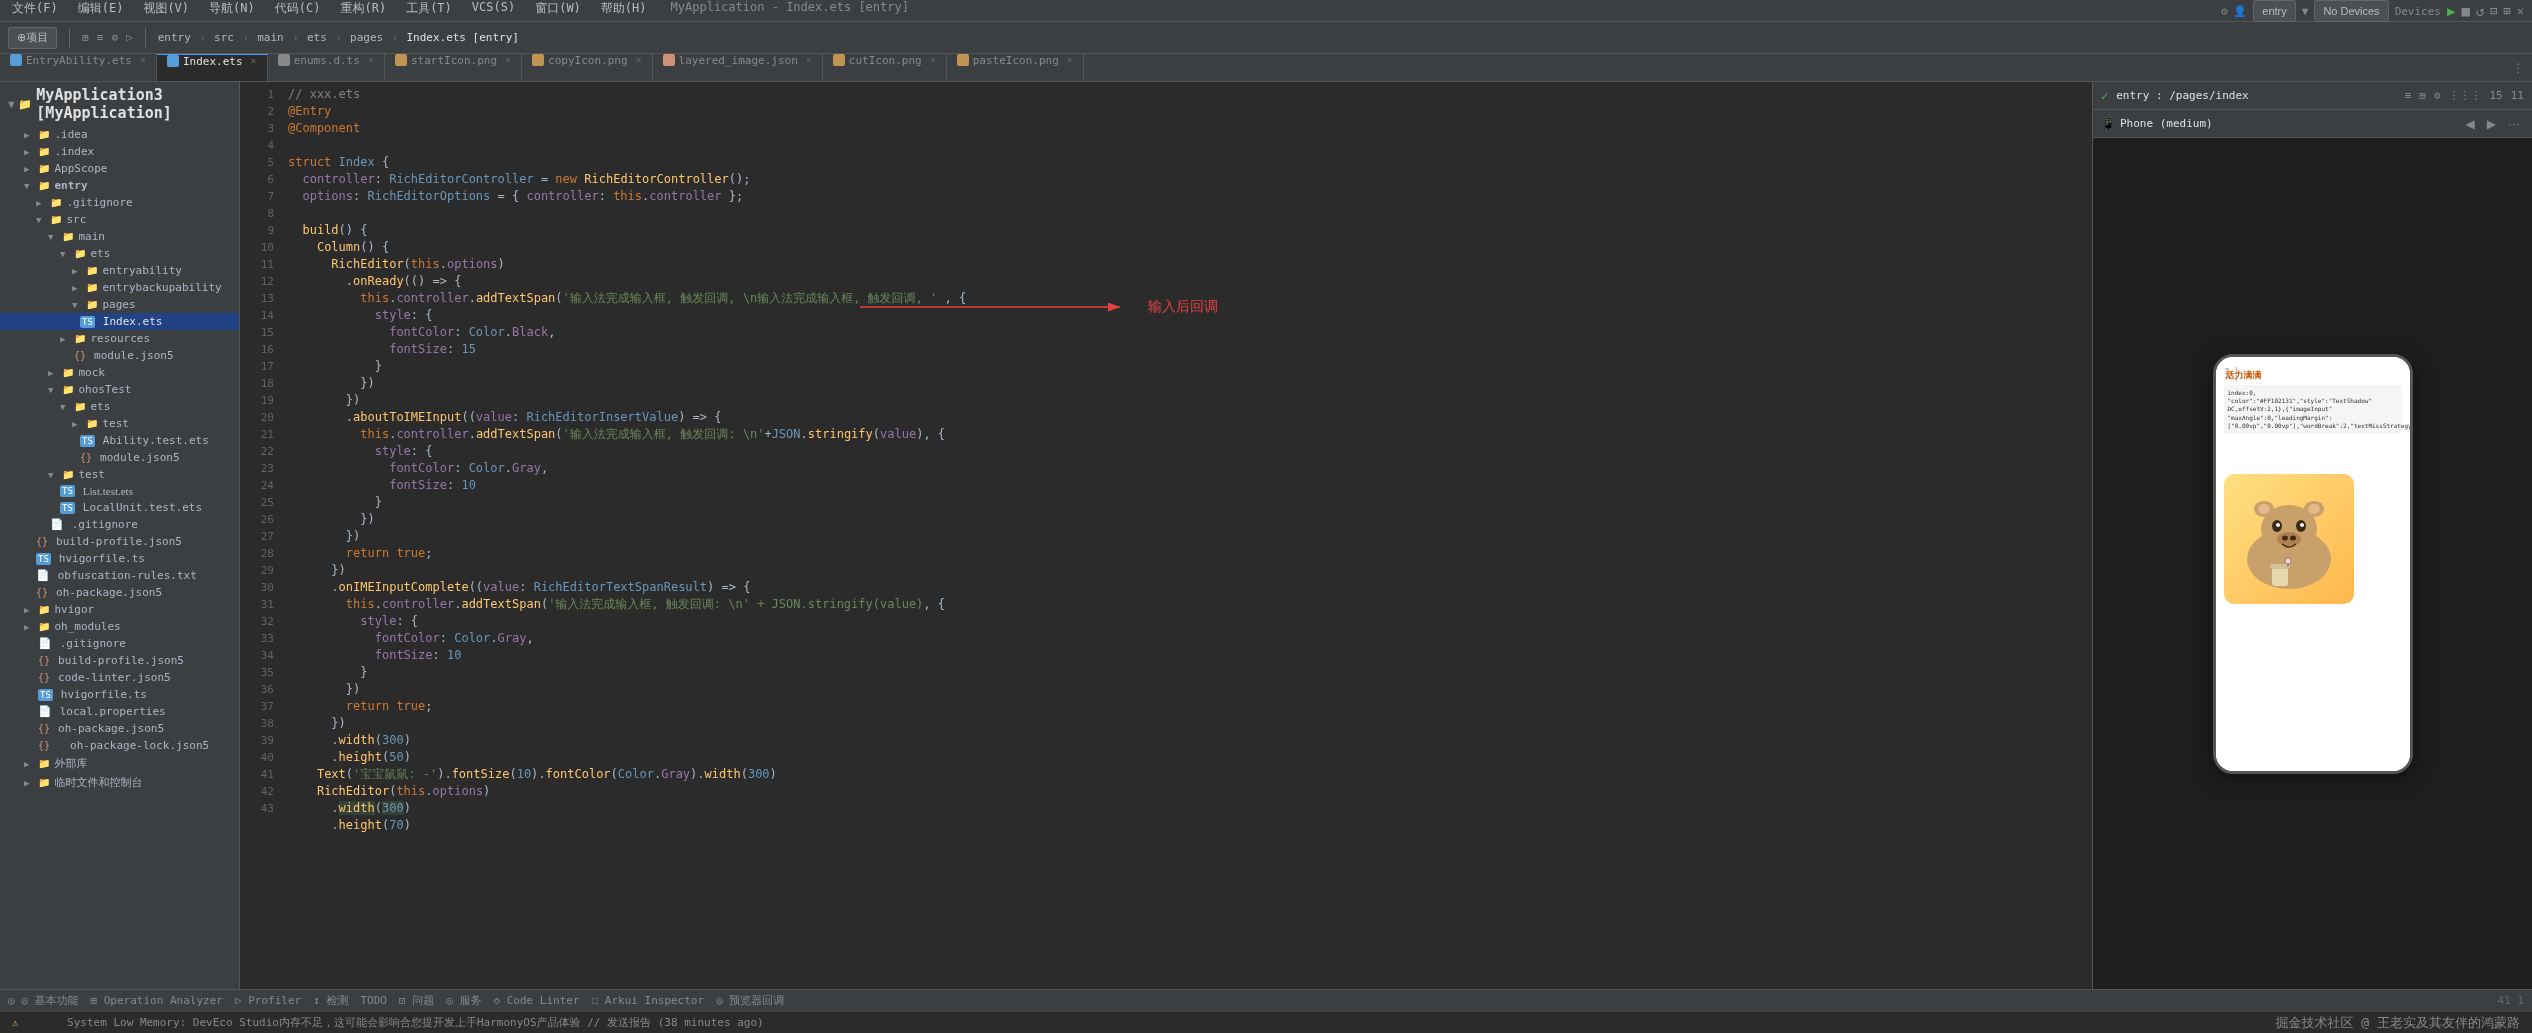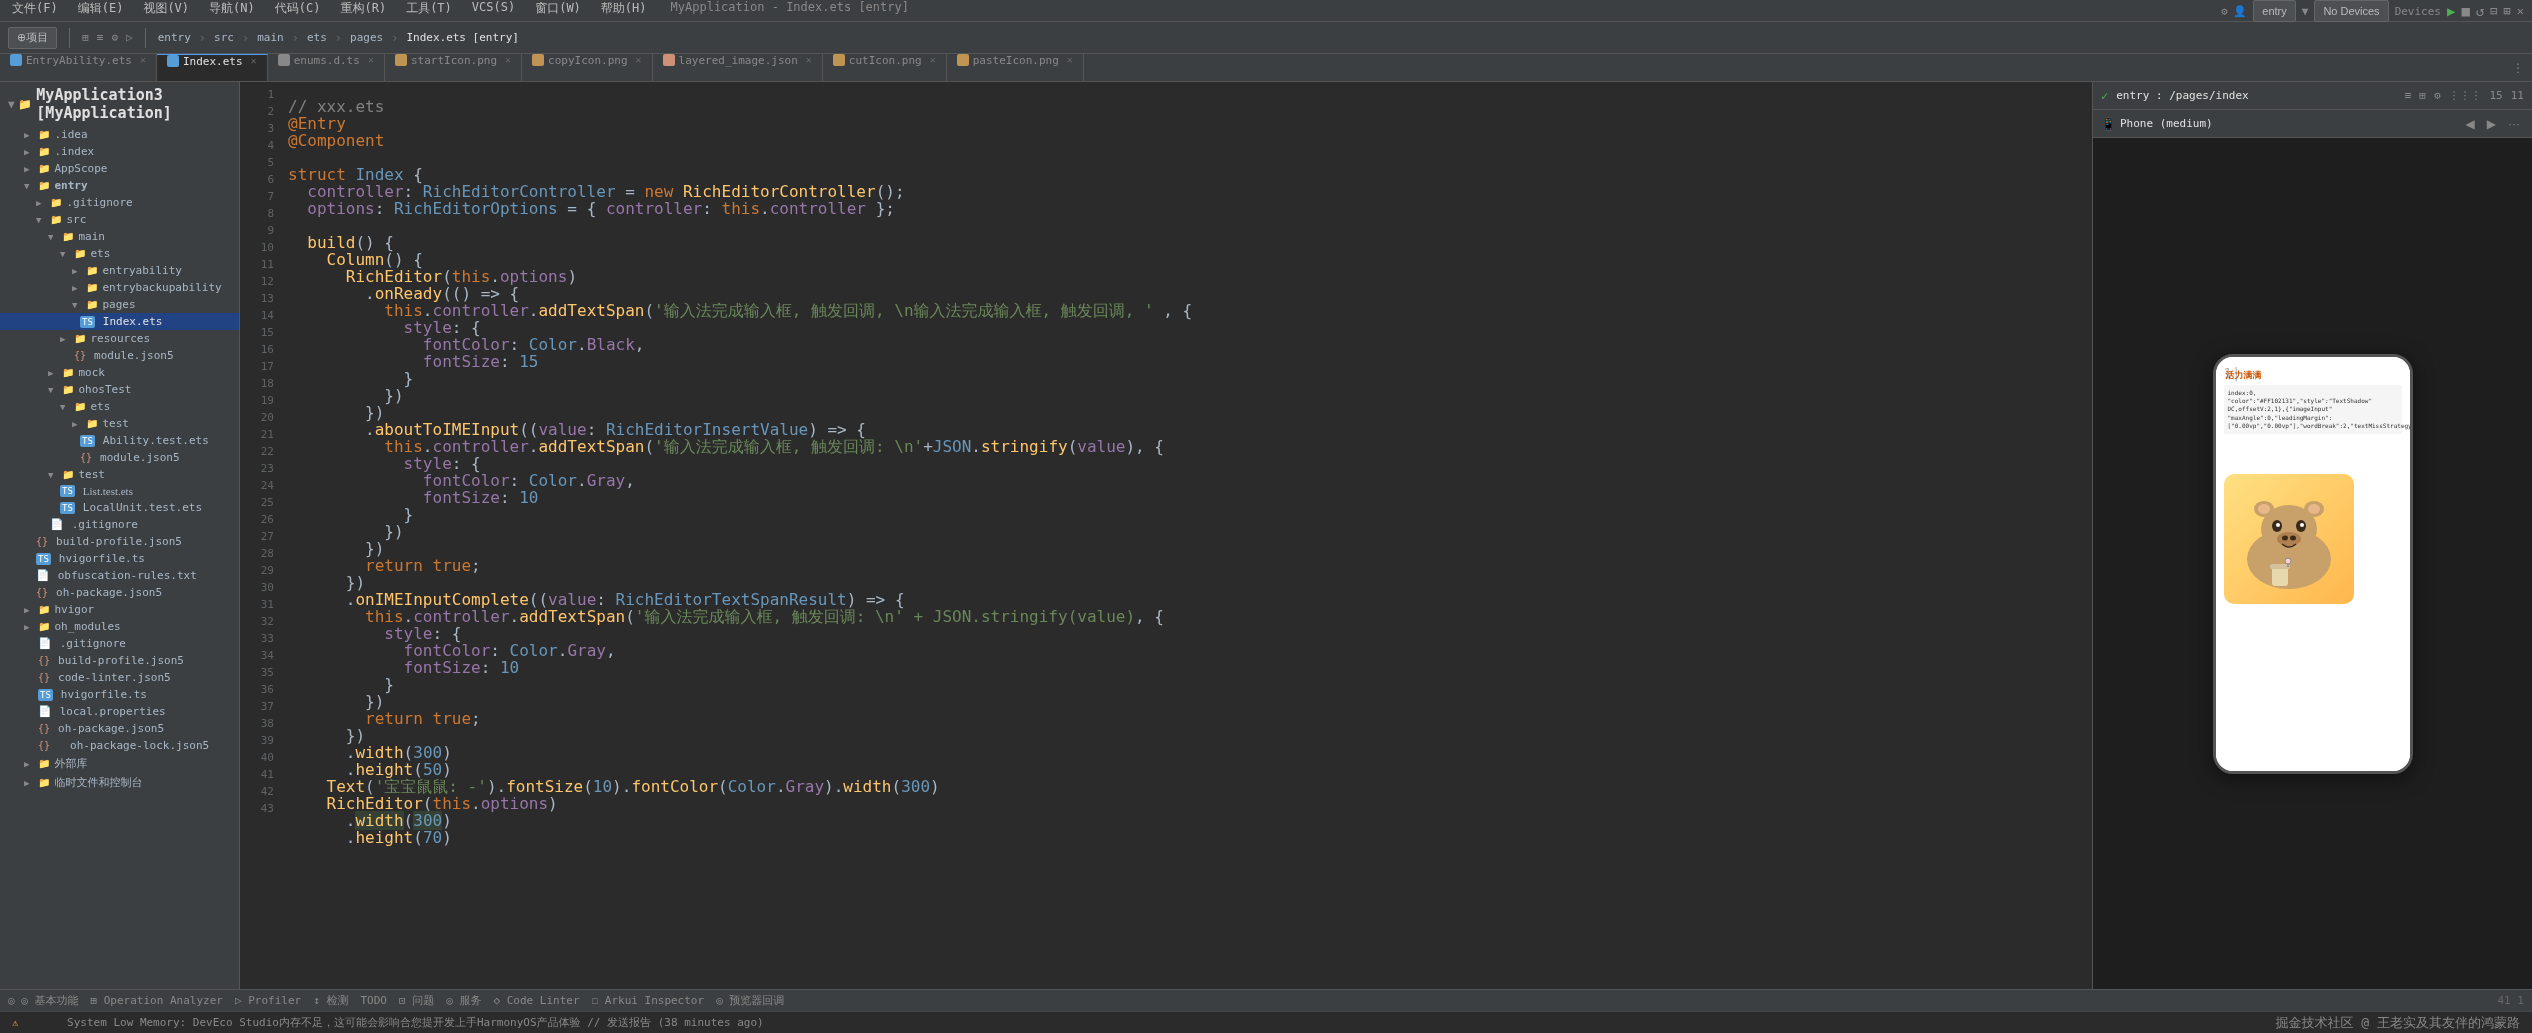--- a/index.html
+++ b/index.html
@@ -134,22 +134,22 @@
       text-align: right;
       padding: 4px 6px 0 0;
       font-size: 11px;
       line-height: 17px;
       user-select: none;
       overflow: hidden;
       flex-shrink: 0;
     }
     #code-content {
       flex: 1;
-      padding: 16px 8px;
-      font-size: 16px;
+      padding: 4px 8px;
+      font-size: 12px;
       line-height: 17px;
       overflow: auto;
       white-space: pre;
       color: #a9b7c6;
     }
     .kw { color: #cc7832; }
     .fn { color: #ffc66d; }
     .str { color: #6a8759; }
     .num { color: #6897bb; }
     .cm { color: #808080; }
@@ -638,20 +638,33 @@
         <span class="kw">return</span> <span class="kw">true</span>;
       })
       .<span class="fn">width</span>(<span class="num">300</span>)
       .<span class="fn">height</span>(<span class="num">50</span>)
     <span class="fn">Text</span>(<span class="str">'宝宝鼠鼠: -'</span>).<span class="fn">fontSize</span>(<span class="num">10</span>).<span class="fn">fontColor</span>(<span class="type">Color</span>.<span class="prop">Gray</span>).<span class="fn">width</span>(<span class="num">300</span>)
     <span class="fn">RichEditor</span>(<span class="kw">this</span>.<span class="prop">options</span>)
       .<span class="fn"><span class="highlight-line">width</span></span>(<span class="num highlight-line">300</span>)
       .<span class="fn">height</span>(<span class="num">70</span>)</div>
     </div>
 
+    <div style="position:absolute;top:195px;left:600px;pointer-events:none;">
+      <div style="display:flex;align-items:center;gap:8px;">
+        <svg width="300" height="60">
+          <defs>
+            <marker id="arrowhead" markerWidth="8" markerHeight="6" refX="8" refY="3" orient="auto">
+              <polygon points="0 0, 8 3, 0 6" fill="#e84040"></polygon>
+            </marker>
+          </defs>
+          <line x1="20" y1="30" x2="280" y2="30" stroke="#e84040" stroke-width="1.5" marker-end="url(#arrowhead)"></line>
+        </svg>
+        <span style="color:#e84040;font-size:14px;font-family:sans-serif;white-space:nowrap;">输入后回调</span>
+      </div>
+    </div>
 
   </div>
 
   <div id="preview-panel">
     <div id="preview-header">
       <span style="color:#4caf50;font-size:12px;">✓</span>
       <span style="color:#e0e0e0;font-size:11px;">entry : /pages/index</span>
       <span style="margin-left:auto;color:#888;font-size:11px;cursor:pointer;">≡</span>
       <span style="color:#888;font-size:11px;cursor:pointer;">⊞</span>
       <span style="color:#888;font-size:11px;cursor:pointer;">⚙</span>

